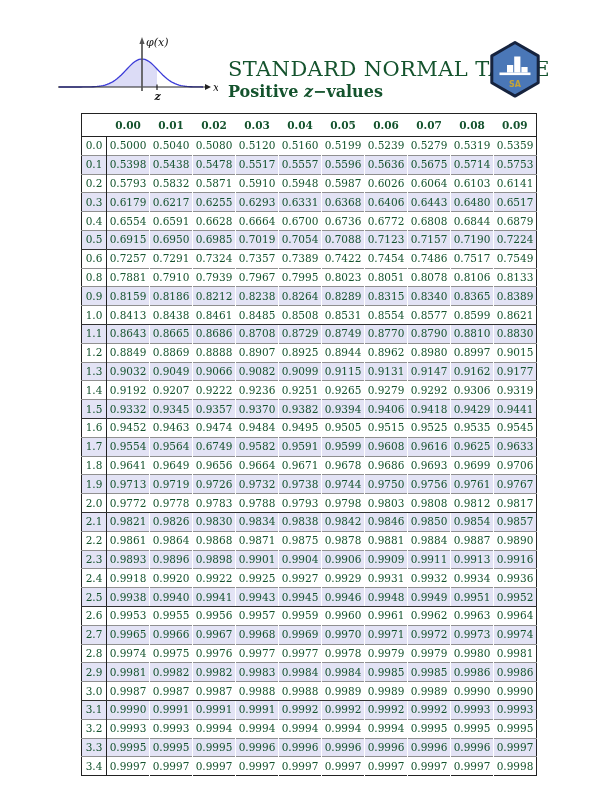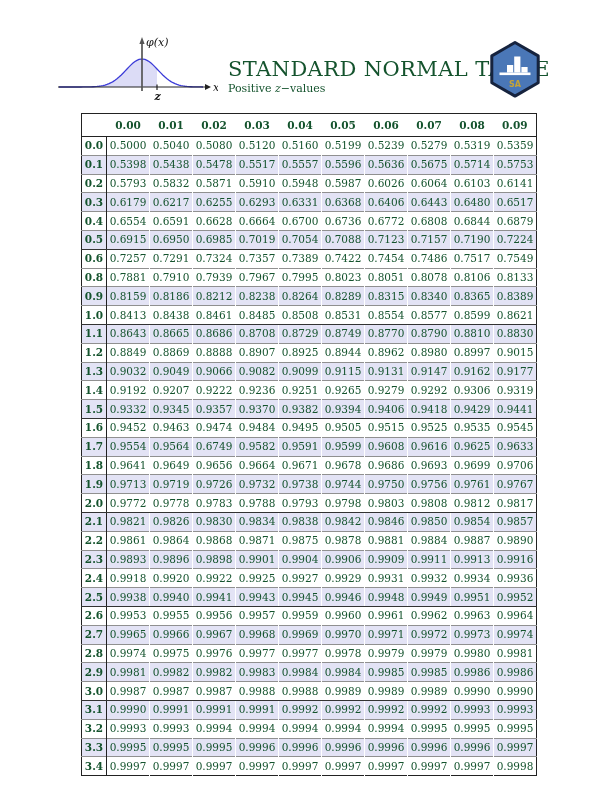--- a/index.html
+++ b/index.html
@@ -4,33 +4,33 @@
 <style>
   html,body{margin:0;padding:0;background:#e9e9e9;}
   .page{
     position:relative;width:612px;height:792px;background:#ffffff;
     font-family:"DejaVu Serif", serif;color:#14532d;overflow:hidden;margin:0 auto;
   }
   
   .fig{position:absolute;left:56px;top:33px;width:162px;height:68px;}
   .titleblock{position:absolute;left:228px;top:57px;}
   .title{font-size:21px;font-weight:normal;letter-spacing:0.4px;white-space:nowrap;}
-  .subtitle{font-size:11px;font-weight:normal;margin-top:1px;white-space:nowrap;}
+  .subtitle{font-size:16px;font-weight:bold;margin-top:1px;white-space:nowrap;}
   .subtitle .var{font-style:italic;}
   .logo{position:absolute;left:486px;top:40px;width:58px;height:59px;}
   
   .ztable{
     position:absolute;left:81px;top:113px;width:456px;
     border-collapse:collapse;table-layout:fixed;
     font-size:10.5px;line-height:11px;
     border:1.4px solid #222;
   }
   .ztable th{font-weight:bold;height:20px;text-align:center;border-bottom:1.4px solid #222;}
   .ztable td{height:15.8px;text-align:center;}
-  .ztable td.rowlabel{font-weight:bold;border-right:1.2px solid #222;}
+  .ztable td.rowlabel{font-weight:normal;border-right:1.2px solid #222;}
   .ztable tbody tr td{border-top:1px solid #909090;}
   .ztable tbody tr:first-child td{border-top:none;}
   .ztable tbody tr.group-end td{border-bottom:1.4px solid #333;}
   .ztable tbody tr.shaded td{background:var(--shade,#e3e3f5);}
   .ztable tbody td.val + td.val{border-left:1px solid #ffffff;}
   .fig text{font-size:11px;font-style:italic;fill:#111;}
   .fig text.zlab{font-weight:bold;}
 </style>
 </head>
 <body>

